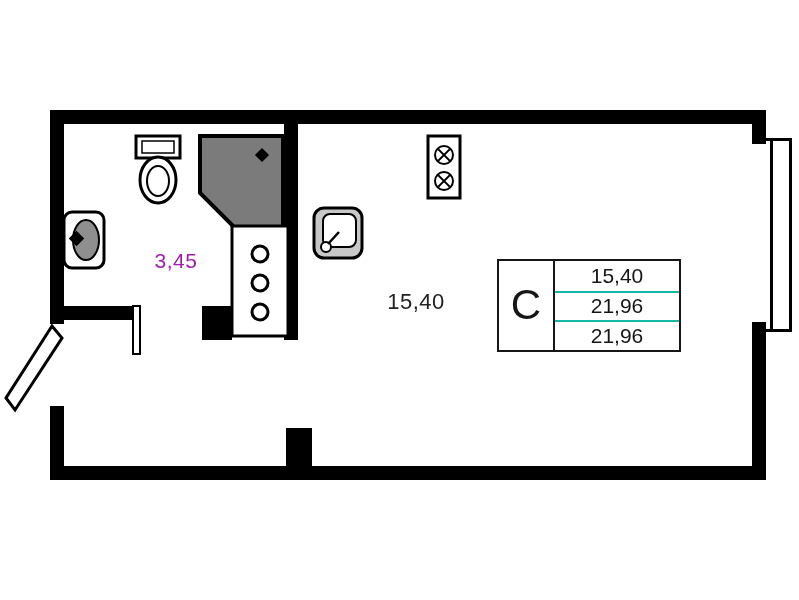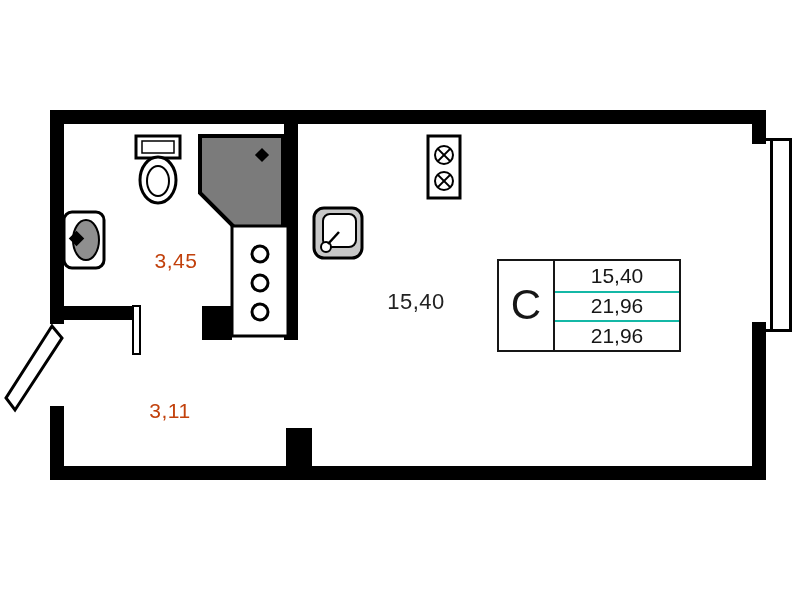--- a/index.html
+++ b/index.html
@@ -6,21 +6,21 @@
   .canvas{
     position:relative;
     width:799px;height:600px;
     background:#ffffff;
     font-family:"Liberation Sans", sans-serif;
     overflow:hidden;
   }
   svg{position:absolute;left:0;top:0;}
   .room-label{
     position:absolute;
-    color:#c2410c;
+    color:#a21caf;
     font-size:21px;
     text-align:center;
     letter-spacing:0.5px;
     user-select:none;
   }
   .room-label.main{font-size:22px;color:#222;}
   .legend{
     position:absolute;
     left:497px;top:259px;
     width:184px;height:93px;
@@ -115,21 +115,20 @@
       <line x1="438" y1="149" x2="450" y2="161" stroke="#000000" stroke-width="1.8"></line>
       <line x1="450" y1="149" x2="438" y2="161" stroke="#000000" stroke-width="1.8"></line>
       <circle cx="444" cy="181" r="9" fill="none" stroke="#000000" stroke-width="2"></circle>
       <line x1="438" y1="175" x2="450" y2="187" stroke="#000000" stroke-width="1.8"></line>
       <line x1="450" y1="175" x2="438" y2="187" stroke="#000000" stroke-width="1.8"></line>
     </g>
   </svg>
 
   <div class="room-label" style="left:136px;top:249px;width:80px;">3,45</div>
 
-  <div class="room-label" style="left:130px;top:399px;width:80px;">3,11</div>
 
   <div class="room-label main" style="left:366px;top:289px;width:100px;">15,40</div>
 
   <div class="legend">
     <div class="legend-letter">С</div>
     <div class="legend-row first">15,40</div>
     <div class="legend-row">21,96</div>
     <div class="legend-row">21,96</div>
   </div>
 

